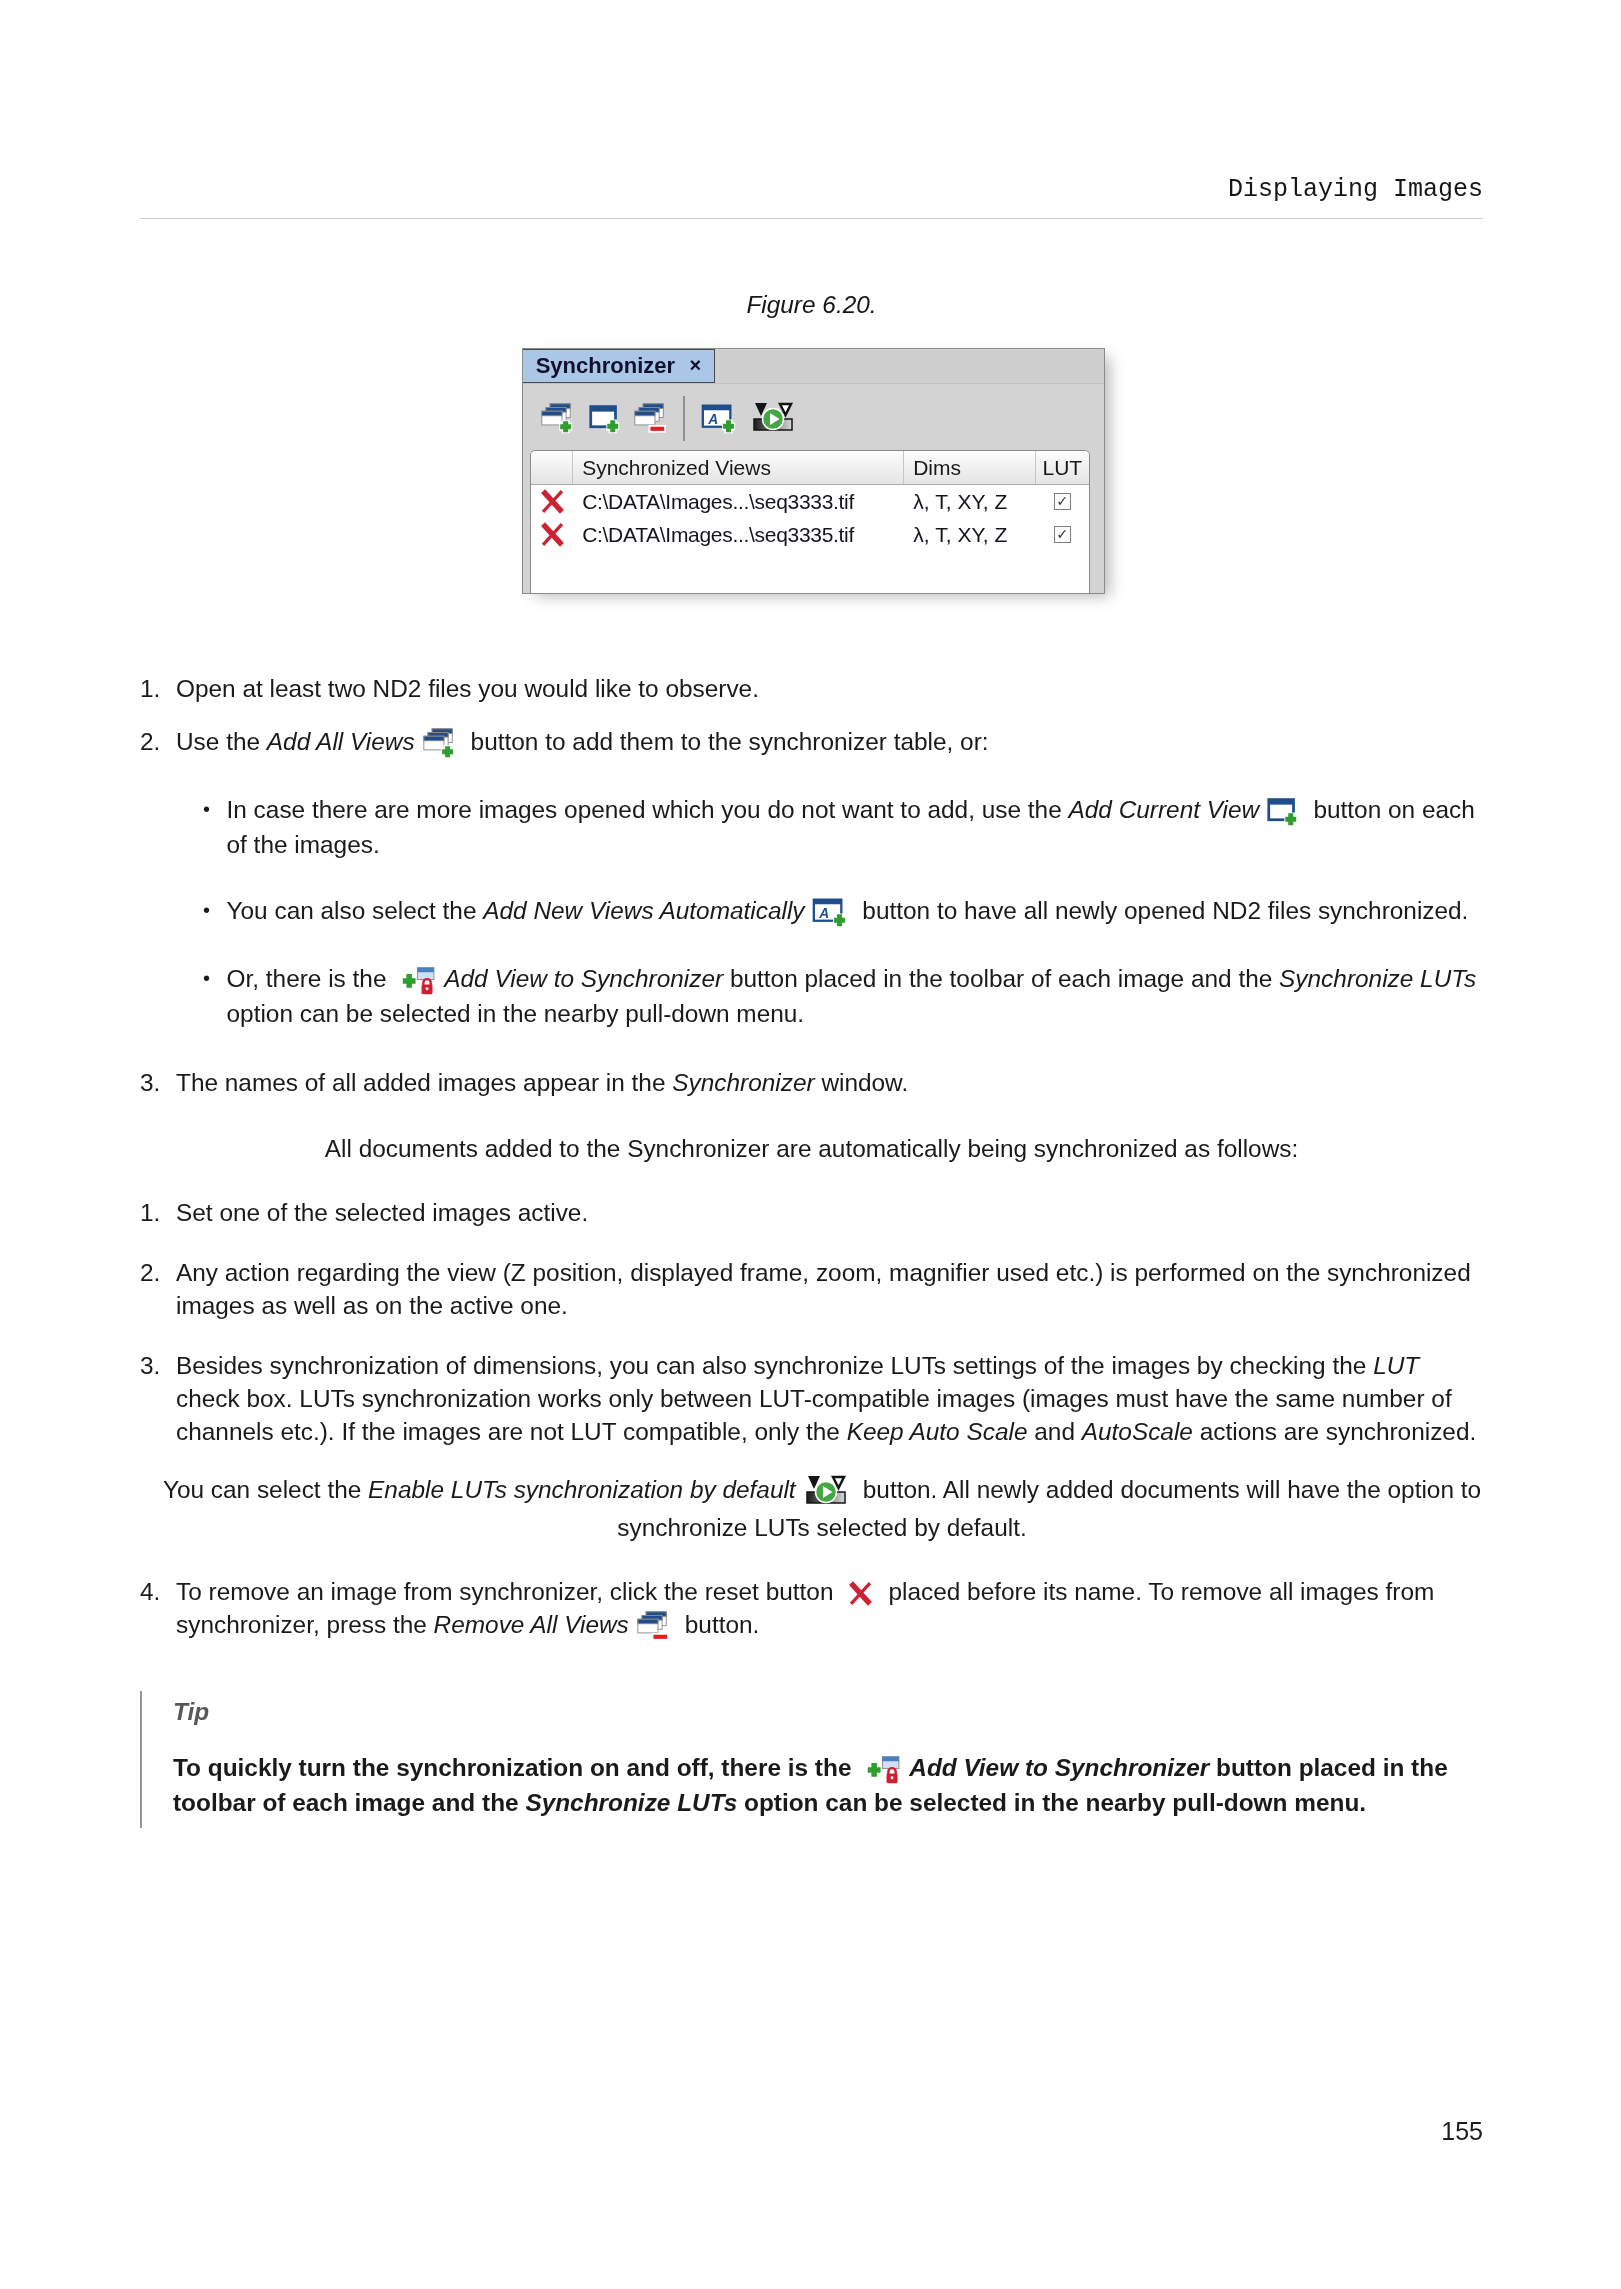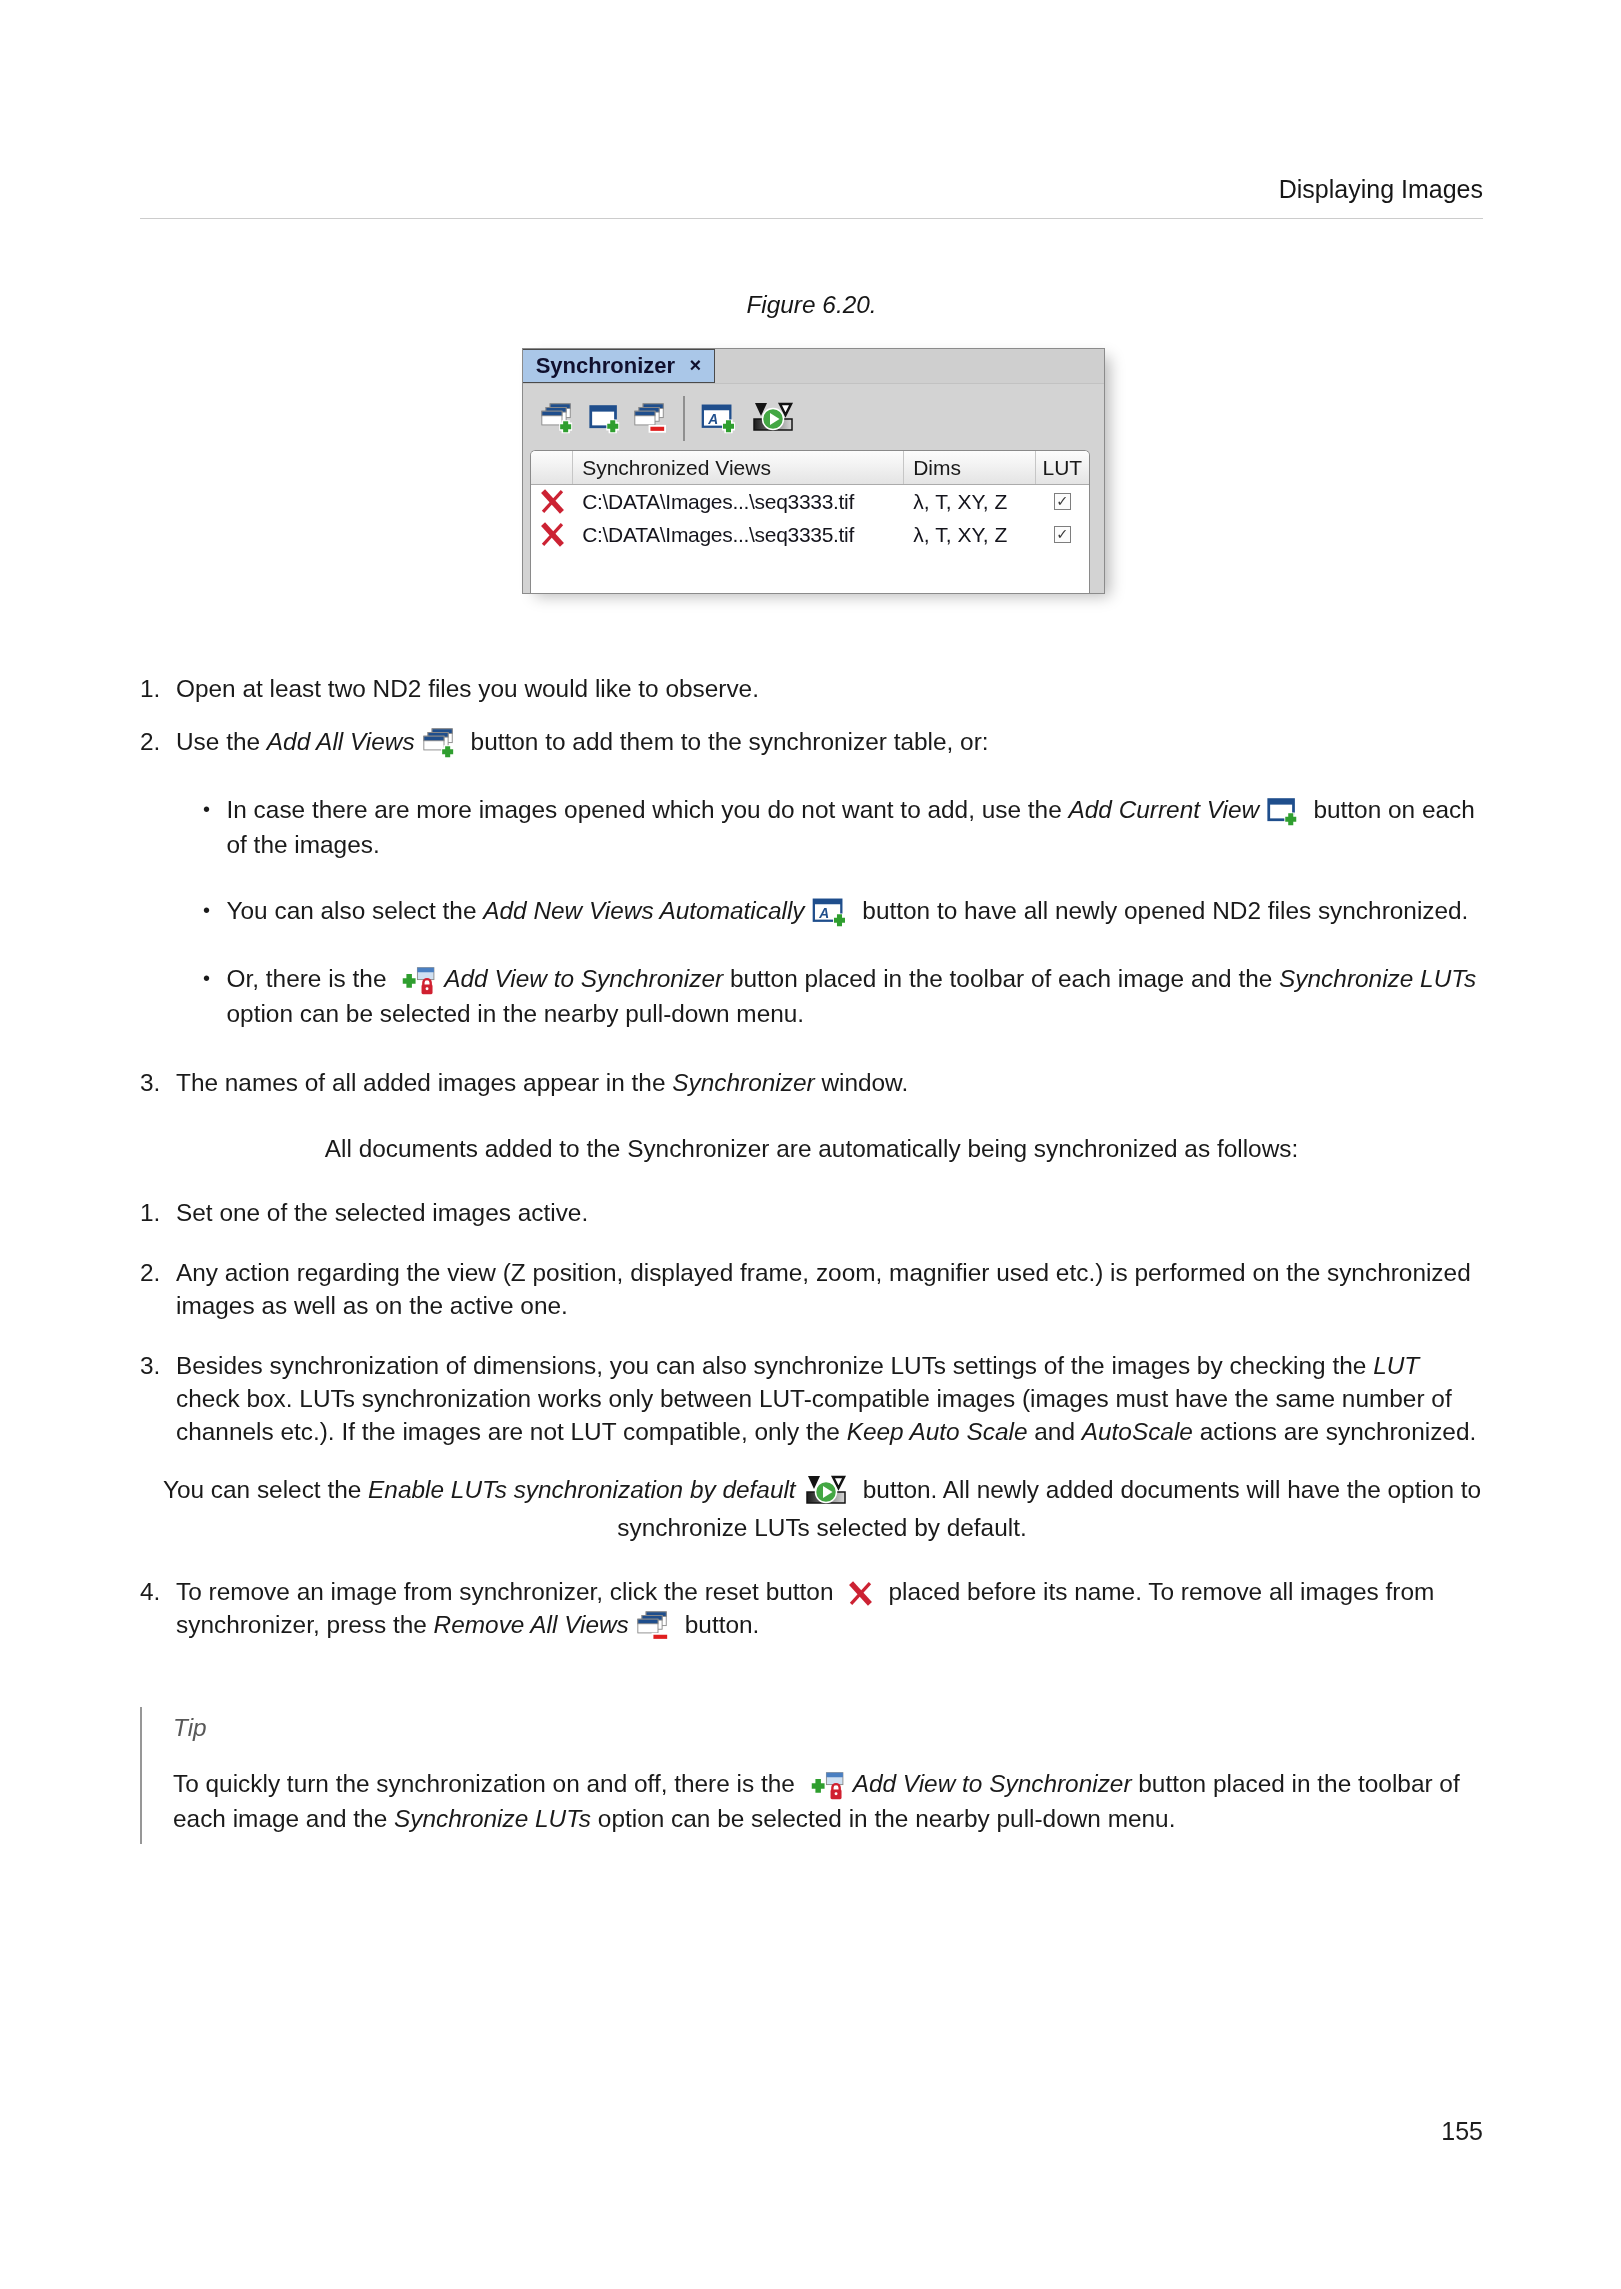--- a/index.html
+++ b/index.html
@@ -3,21 +3,21 @@
 <meta charset="utf-8">
 <style>
   html,body{margin:0;padding:0;}
   body{
     width:1621px;height:2290px;position:relative;background:#ffffff;
     font-family:"Liberation Sans","DejaVu Sans",sans-serif;
     color:#1a1a1a;font-size:24.4px;line-height:33px;overflow:hidden;
   }
   .it{font-style:italic;}
   
-  .pg-header{margin-top:174px;padding:0 138px;text-align:right;font-size:25px;color:#161616;line-height:31px;}
+  .pg-header{margin-top:174px;padding:0 138px;text-align:right;font-size:25px;color:#161616;line-height:31px;font-family:Liberation Mono, monospace;}
   .rule{margin:12.7px 138px 0 140px;border-top:1.8px solid #cccccc;height:0;}
   .pg-number{position:absolute;top:2115px;right:138px;font-size:25px;color:#1d1d1d;}
   .content{padding:0 138px 0 140px;}
   
   .figure-caption{margin-top:69px;text-align:center;font-style:italic;font-size:24.4px;color:#161616;}
   .panel{
     position:relative;margin-top:27px;margin-left:382px;width:583px;height:246px;
     background:#d3d3d3;border:0.9px solid #8b8b8b;box-sizing:border-box;
     box-shadow:9px 5.4px 14.5px -3.6px rgba(0,0,0,0.28);
   }
@@ -64,21 +64,21 @@
   .oli .marker{flex:0 0 36px;}
   .oli .txt{flex:1;}
   .bullet{display:flex;align-items:flex-start;margin-top:33px;}
   .bullet .bdot{flex:0 0 23.5px;margin-left:63px;font-size:20px;}
   .bullet .txt{flex:1;}
   .para{margin-top:33px;text-align:center;}
   .para.indented{margin-left:21px;}
   .mt-first{margin-top:78px;}
   .mt-tight{margin-top:20px;}
   
-  .tip{margin-top:64px;border-left:2.7px solid #979797;padding:3.6px 0 9px 31px;}
+  .tip{margin-top:48px;border-left:2.7px solid #979797;padding:3.6px 0 9px 31px;font-weight:bold;}
   .tip-label{font-style:italic;color:#585858;}
   .tip-text{margin-top:23.5px;}
 </style>
 </head>
 <body>
 
 <div class="pg-header">
   <span>Displaying Images</span>
 </div>
 <div class="rule"></div>

